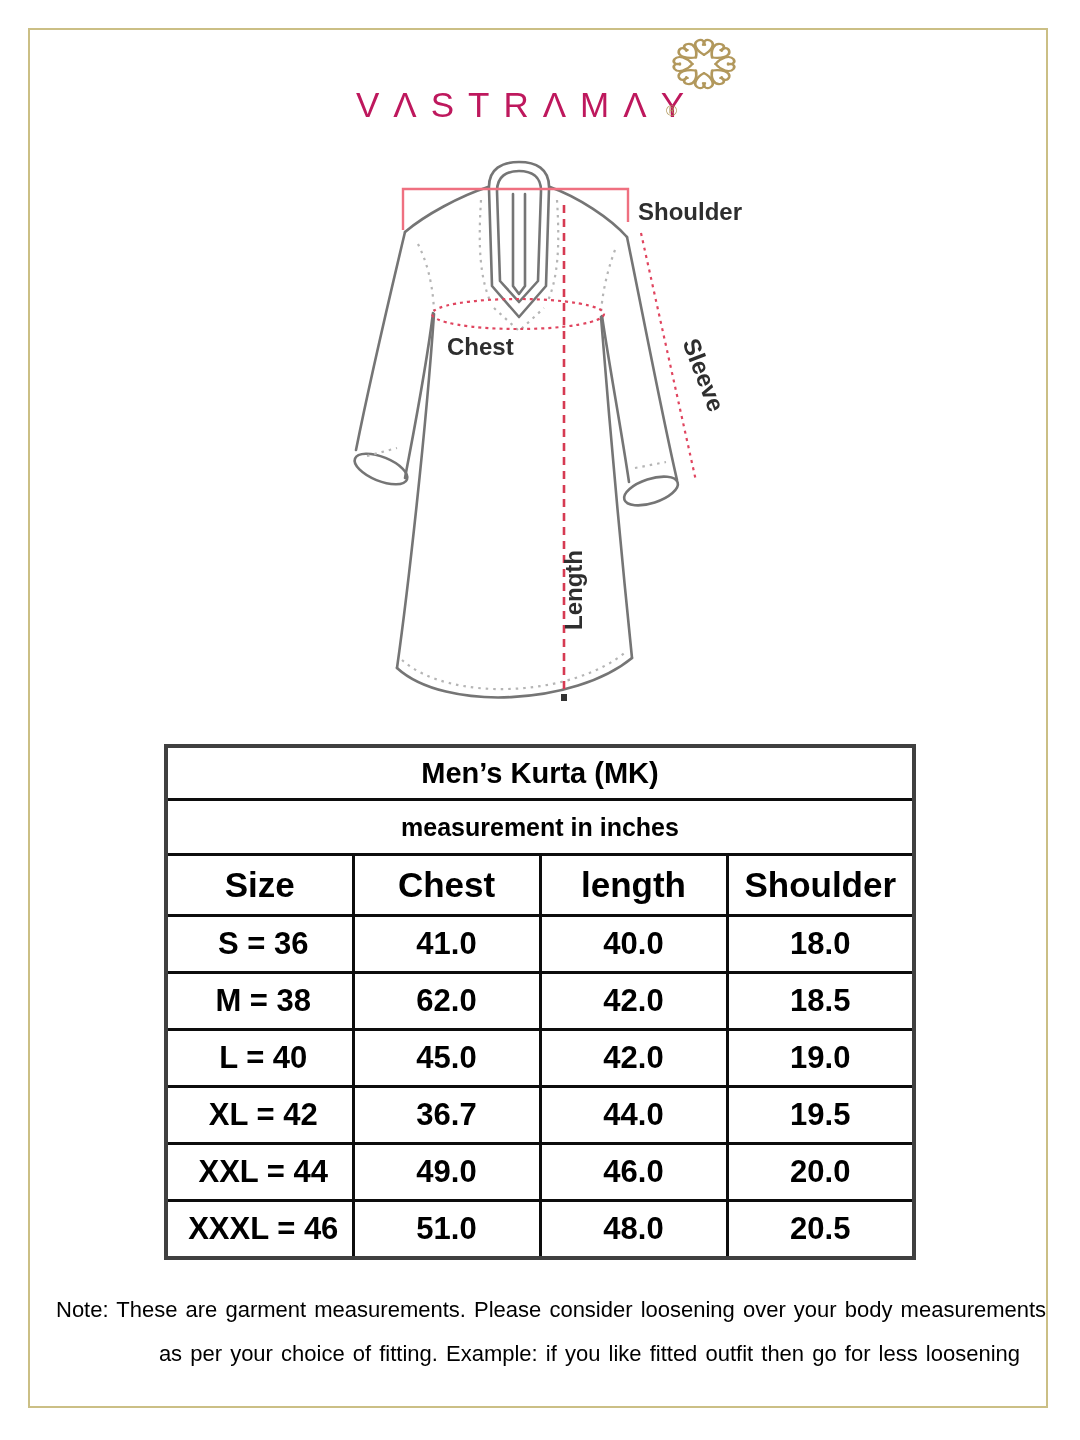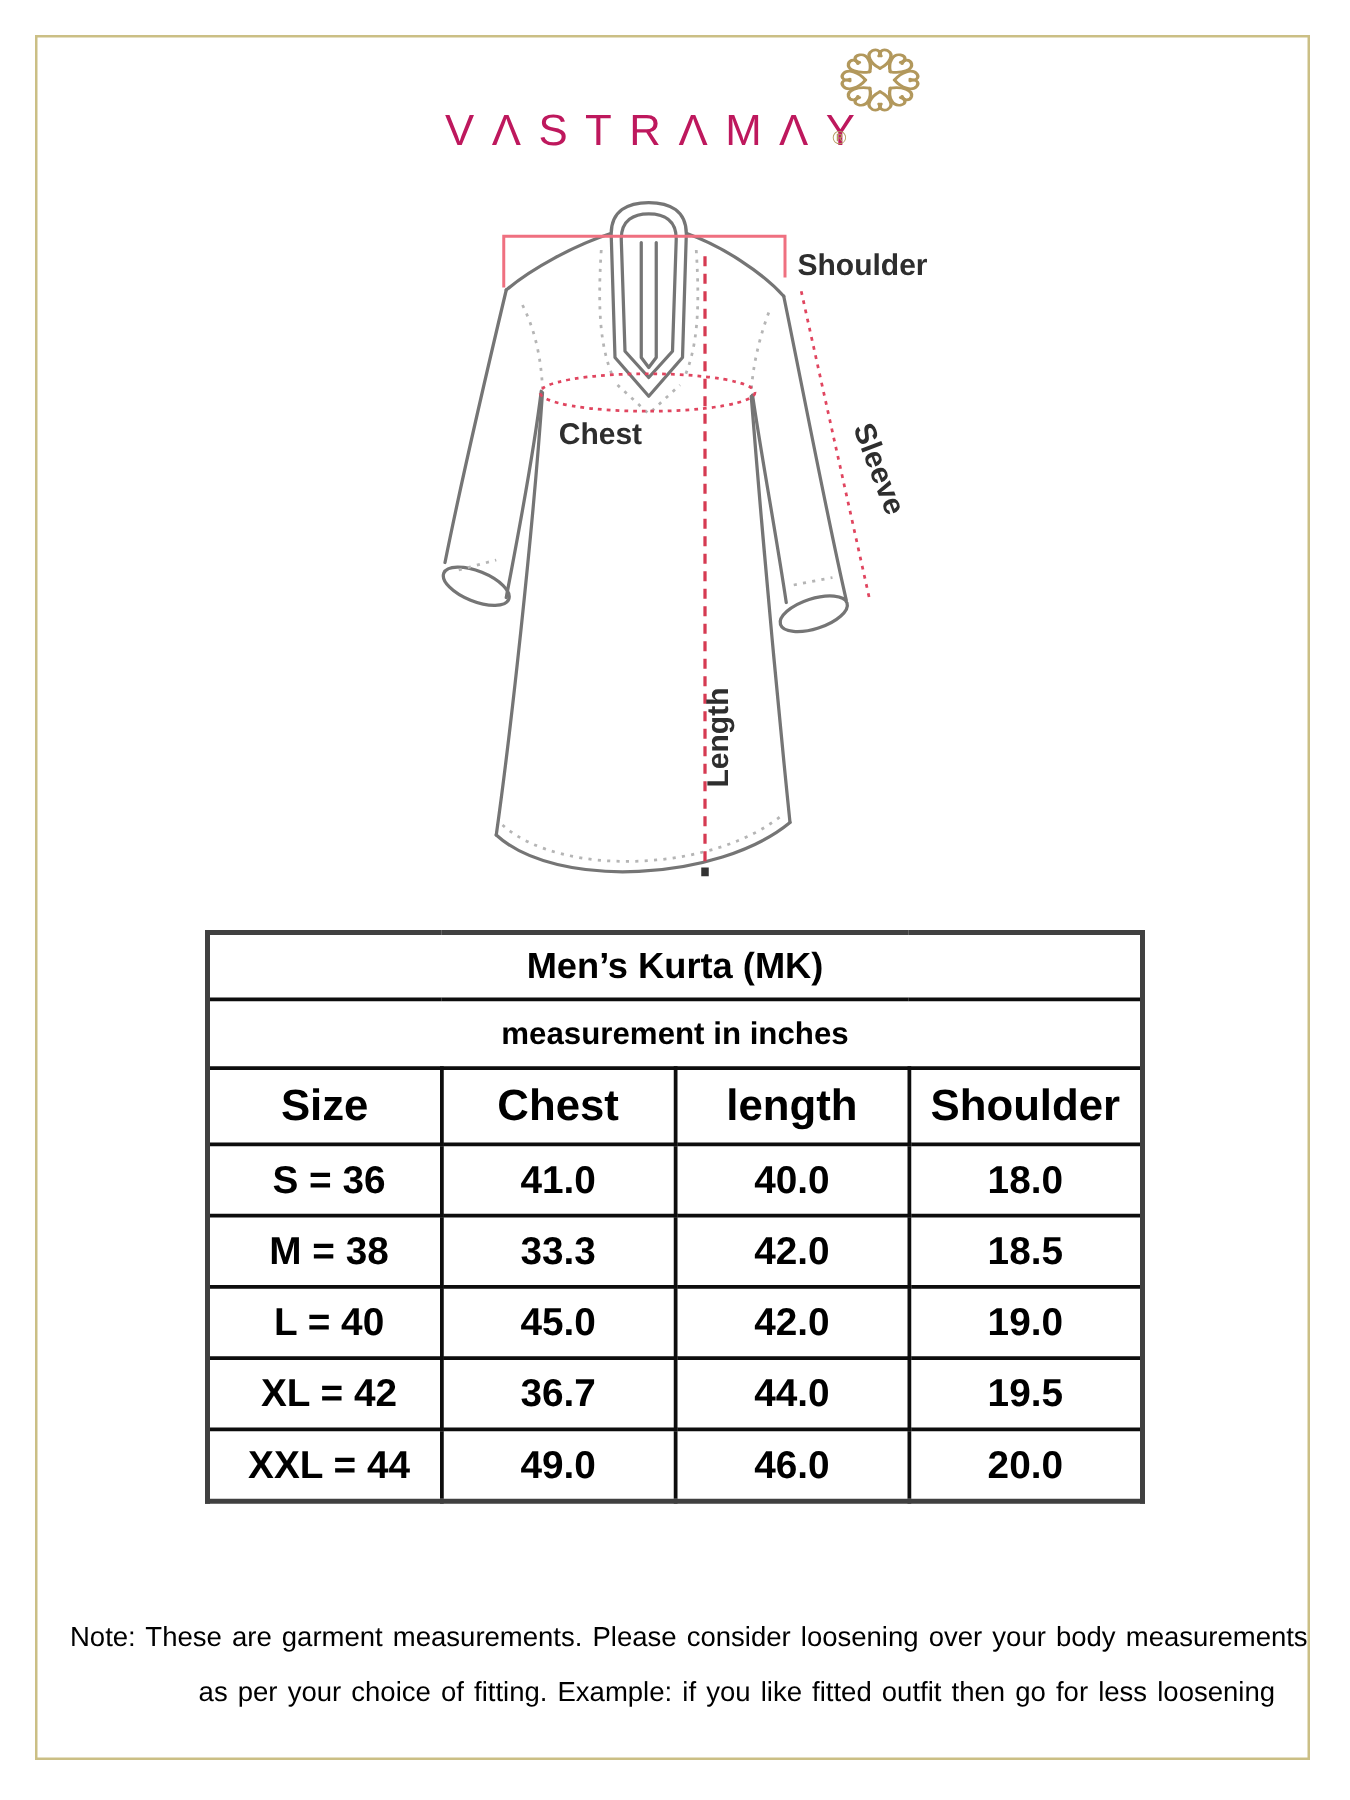--- a/index.html
+++ b/index.html
@@ -130,21 +130,21 @@
     <td>Shoulder</td>
   </tr>
   <tr class="r-data">
     <td class="c-size">S = 36</td>
     <td>41.0</td>
     <td>40.0</td>
     <td>18.0</td>
   </tr>
   <tr class="r-data">
     <td class="c-size">M = 38</td>
-    <td>33.3</td>
+    <td>62.0</td>
     <td>42.0</td>
     <td>18.5</td>
   </tr>
   <tr class="r-data">
     <td class="c-size">L = 40</td>
     <td>45.0</td>
     <td>42.0</td>
     <td>19.0</td>
   </tr>
   <tr class="r-data">
@@ -152,19 +152,25 @@
     <td>36.7</td>
     <td>44.0</td>
     <td>19.5</td>
   </tr>
   <tr class="r-data">
     <td class="c-size">XXL = 44</td>
     <td>49.0</td>
     <td>46.0</td>
     <td>20.0</td>
   </tr>
+  <tr class="r-data">
+    <td class="c-size">XXXL = 46</td>
+    <td>51.0</td>
+    <td>48.0</td>
+    <td>20.5</td>
+  </tr>
   </tbody>
 </table>
 
 <div class="note">
   <span>Note: These are garment measurements. Please consider loosening over your body measurements</span><br>
   <span>as per your choice of fitting. Example: if you like fitted outfit then go for less loosening</span>
 </div>
 
 </body></html>

